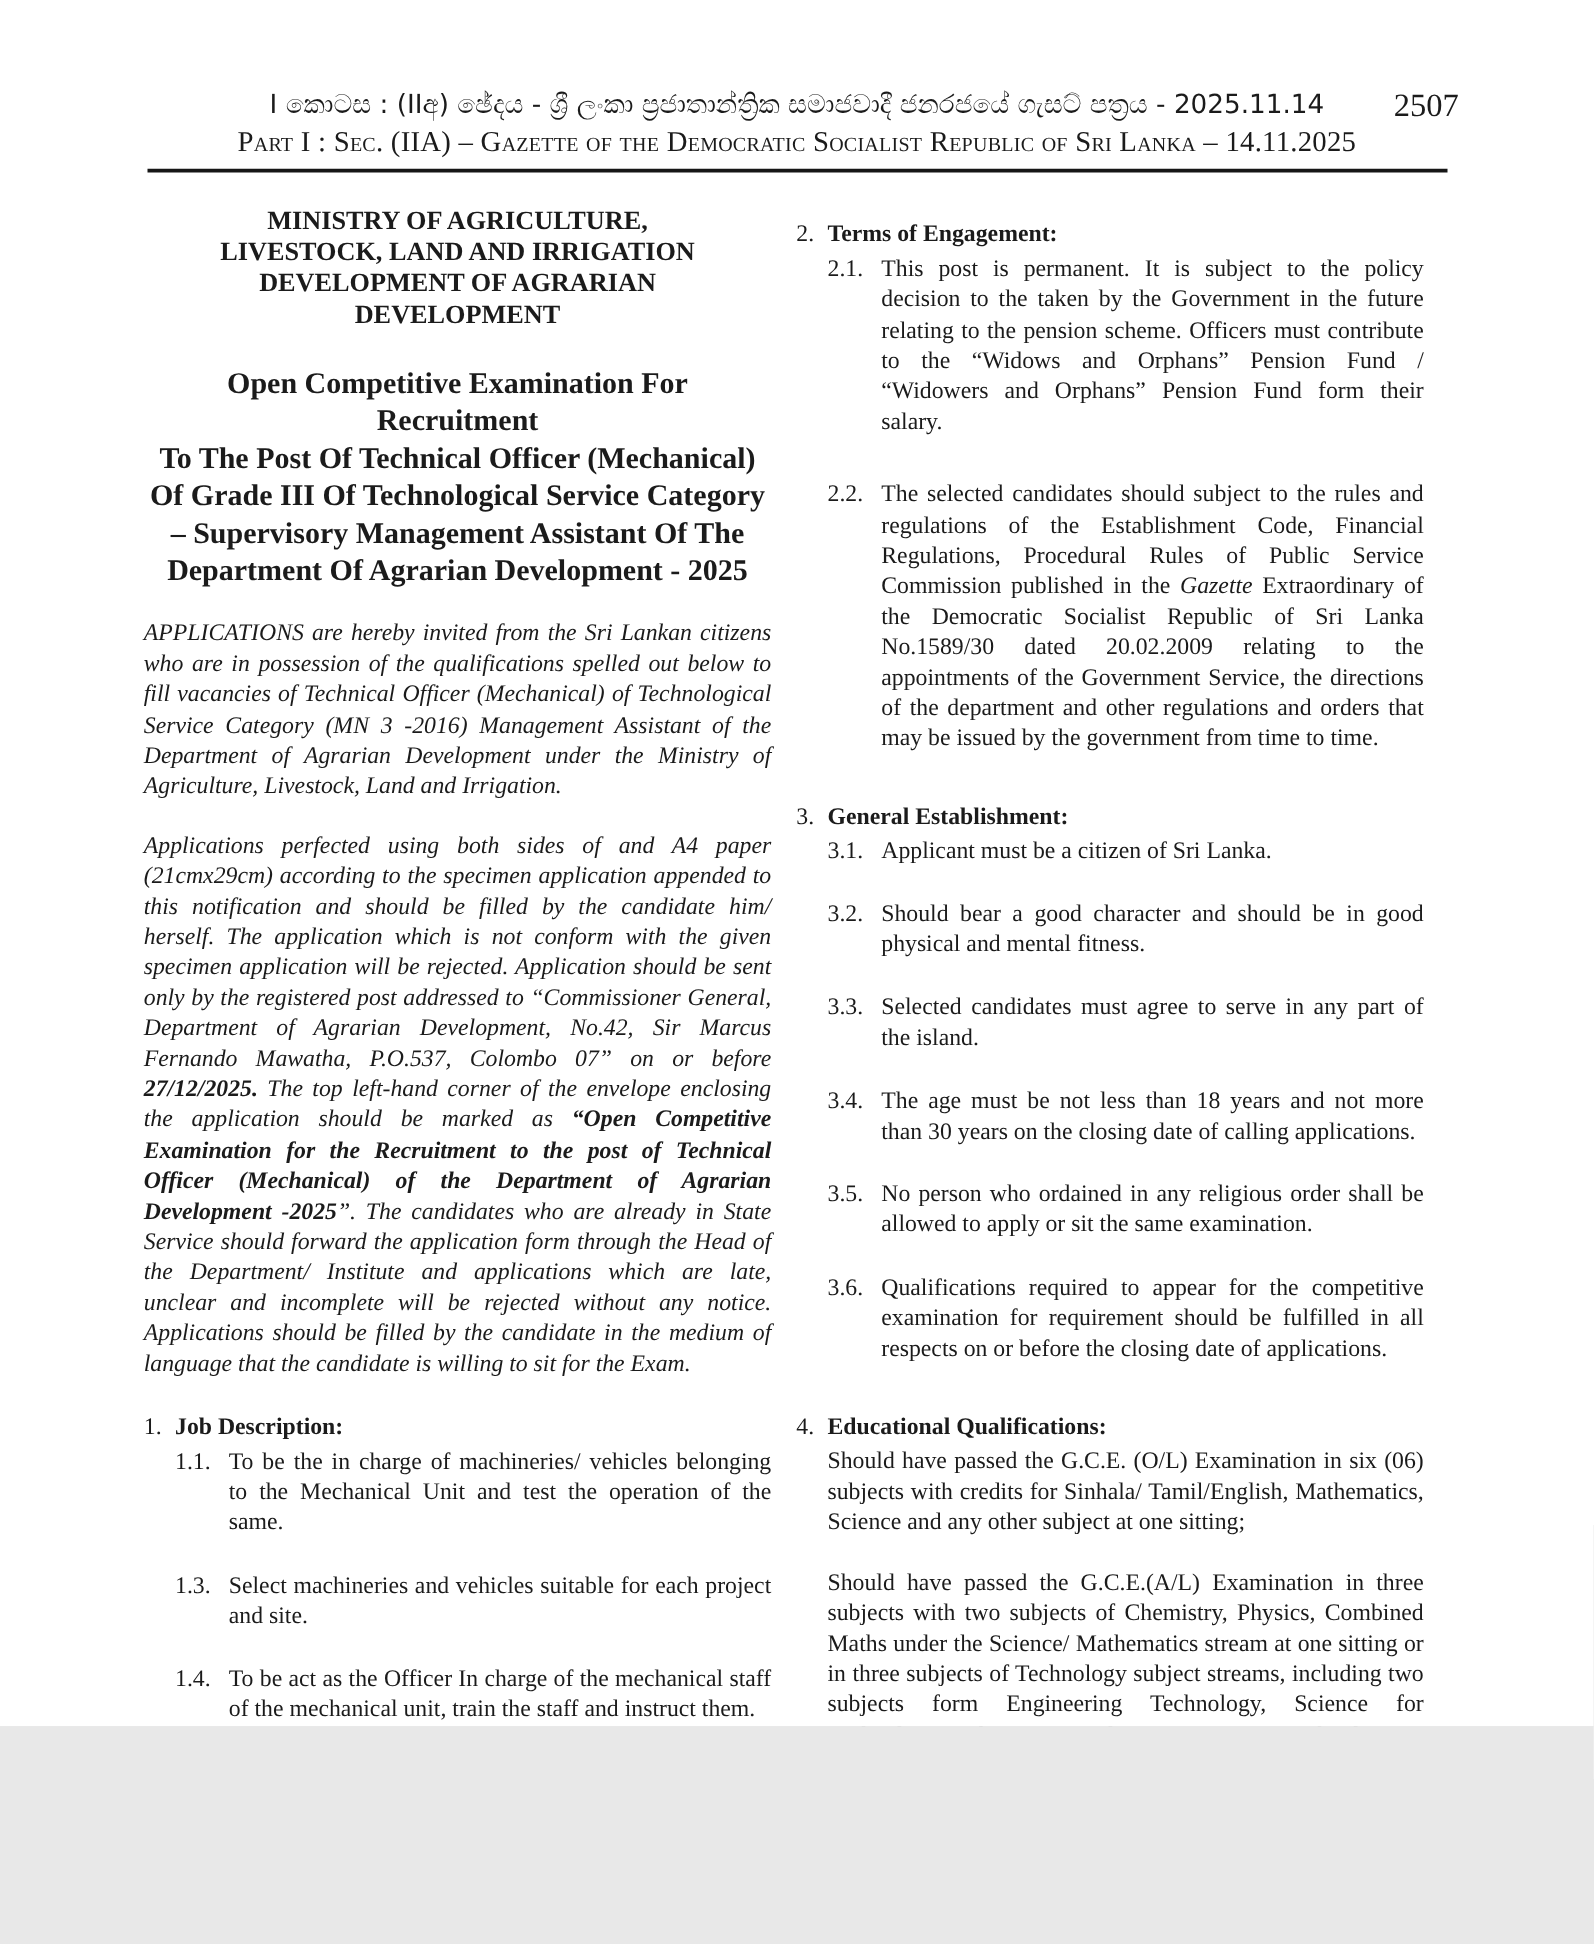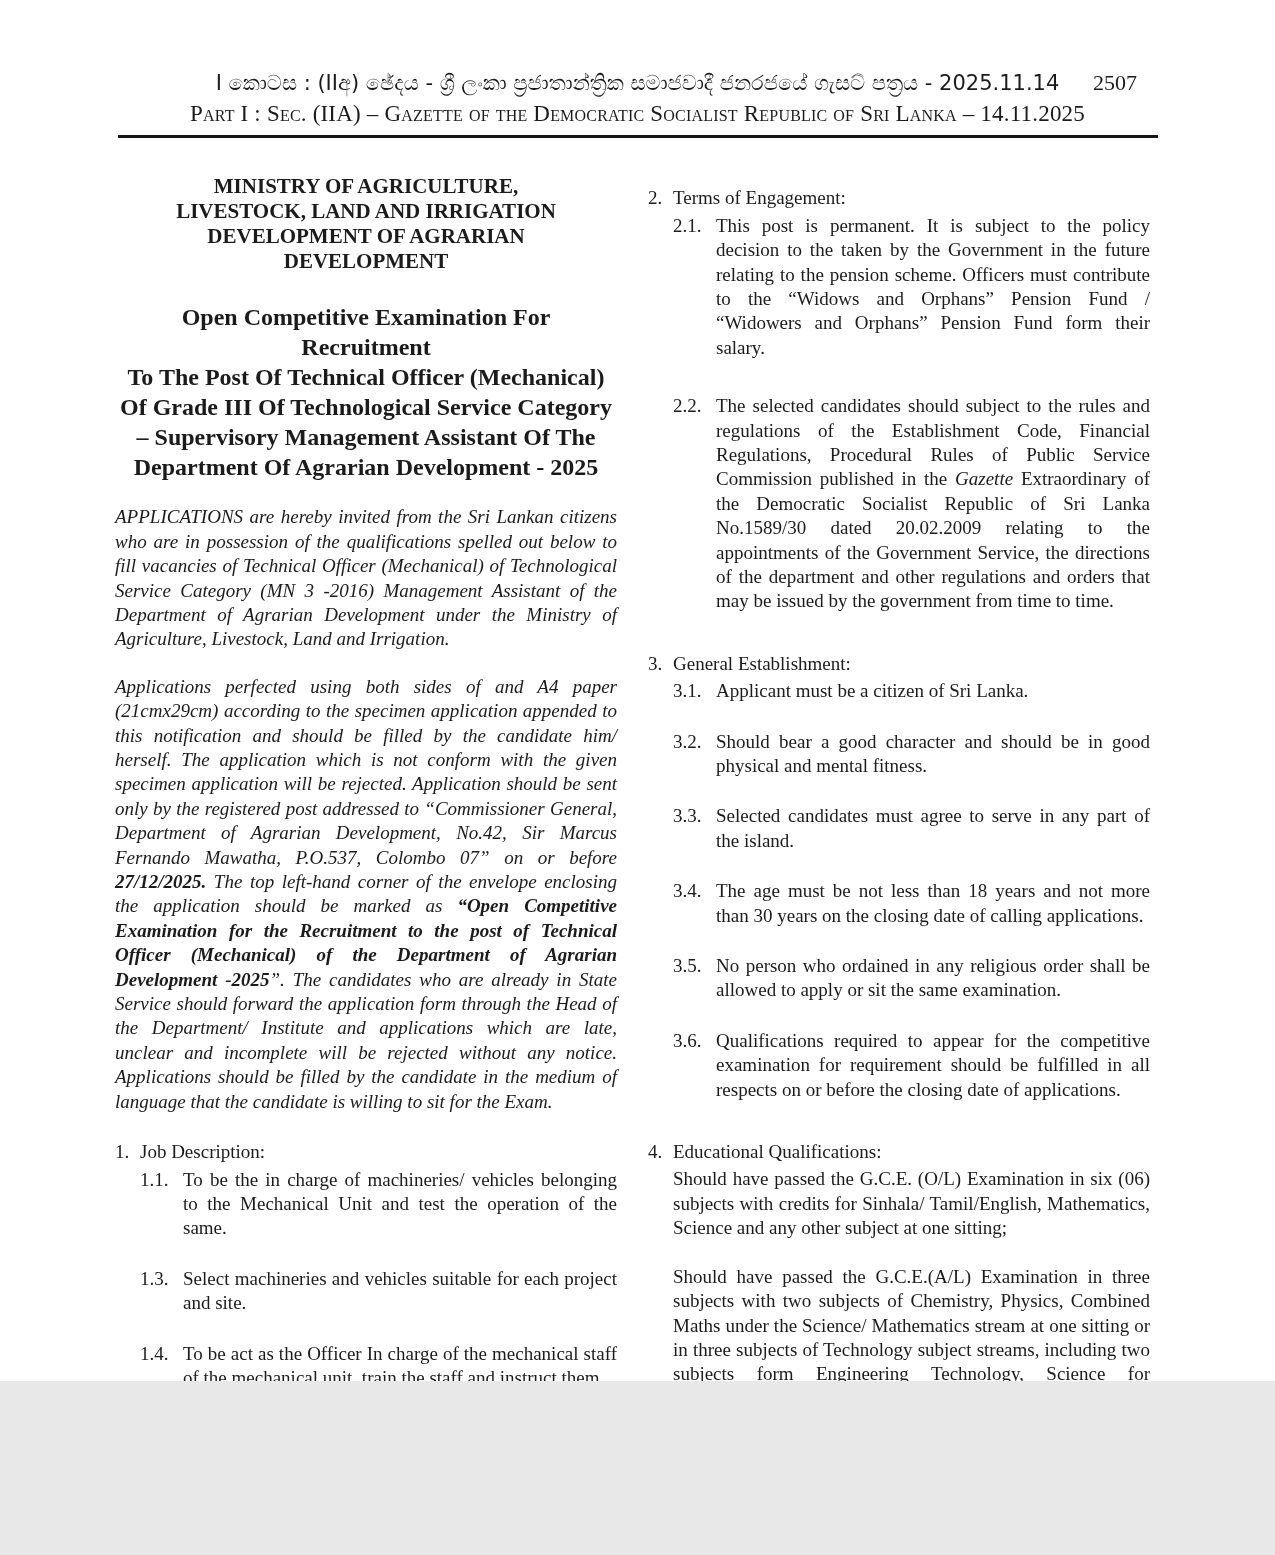--- a/index.html
+++ b/index.html
@@ -14,57 +14,56 @@
     overflow:hidden;
     padding-top:70px;
   }
   
   .header { position:relative; text-align:center; }
   .header-sinhala {
     font-size:21px; line-height:1.3;
     font-family:"DejaVu Sans","Liberation Serif",serif;
   }
   .page-number {
-    position:absolute; top:0; right:138px;
-    font-size:22px;
+    position:absolute; top:0; right:108px;
+    font-size:26px;
   }
   .header-english {
     margin-top:4px;
     font-size:23px;
     font-variant:small-caps;
     letter-spacing:0.2px;
   }
   .header-rule {
     width:1040px; height:3px;
     margin:8px auto 0;
     background:#161616;
   }
   
   .columns {
     display:flex;
-    gap:31px;
+    gap:20px;
     padding:26px 127px 0 115px;
-    margin-top:10px;
   }
   .col { width:502px; flex:0 0 502px; font-size:19px; line-height:1.285; }
   .col-right { margin-top:12px; }
 
   .center-head { font-weight:bold; text-align:center; }
   .ministry-heading { font-size:21px; line-height:1.18; }
   .notice-title { font-size:24px; line-height:1.25; margin-top:29px; }
 
   .jp { text-align:justify; }
   .para { margin-top:23px;font-style:italic; }
   .b { font-weight:bold; }
   .i { font-style:italic; }
 
   
   .sec-head { display:flex; margin-top:26px; }
   .sec-head .num1 { flex:0 0 25px; }
-  .sec-head .sec-title { font-weight:normal; }
+  .sec-head .sec-title { font-weight:bold; }
   .sec-head-first { margin-top:0; }
   .sec-gap { margin-top:38px; }
 
   .sub { display:flex; margin:26px 0 0 25px; }
   .sub-first { margin-top:3px; }
   .sub .num2 { flex:0 0 43px; }
   .sub .txt { flex:1; text-align:justify; }
 
   .sec4-para { margin:3px 0 0 25px; text-align:justify; }
   .sec4-para2 { margin-top:24px; }

